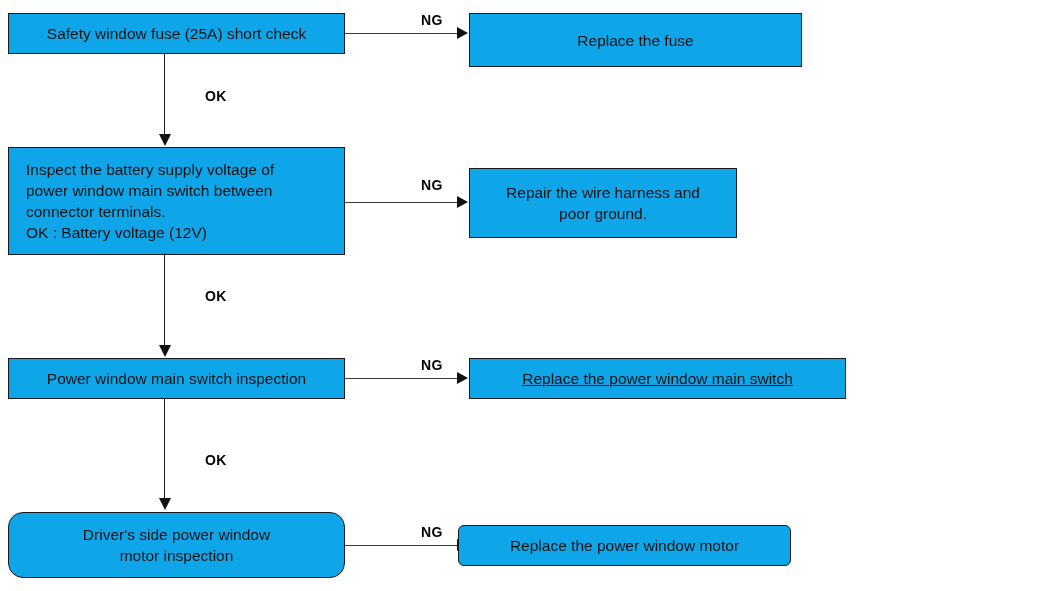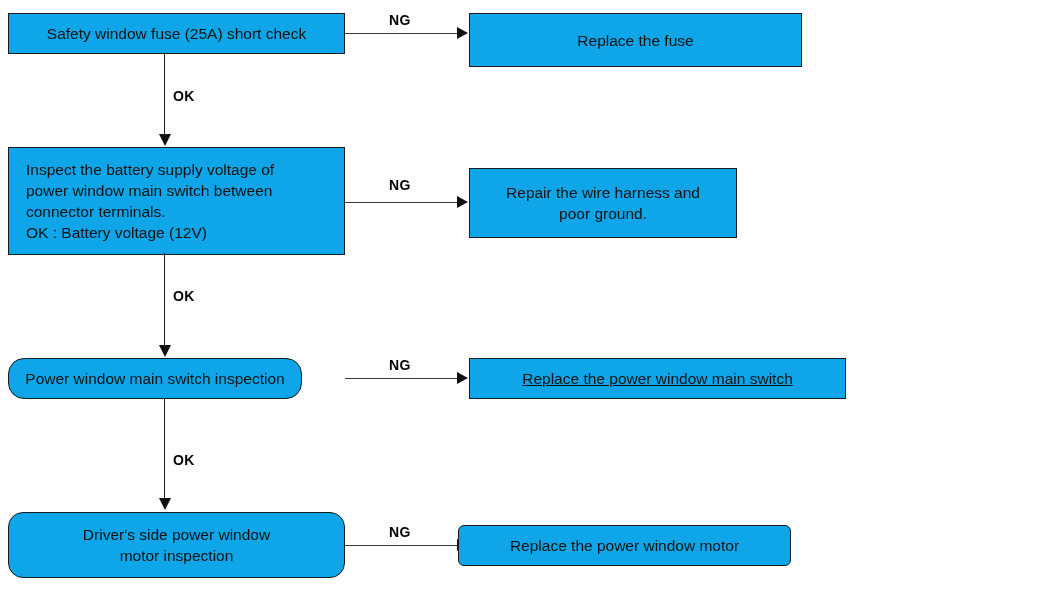--- a/index.html
+++ b/index.html
@@ -65,20 +65,21 @@
     border-left: 6px solid transparent;
     border-right: 6px solid transparent;
   }
   .edge-label {
     position: absolute;
     font-size: 14px;
     font-weight: bold;
     color: #000000;
     letter-spacing: 0.3px;
     white-space: nowrap;
+    margin-left: 32px;
   }
 </style>
 </head>
 <body>
 
 <div id="canvas">
 
   <div class="node center" style="left:8px; top:13px; width:337px; height:41px;">
     <span class="node-text">Safety window fuse (25A) short check</span>
   </div>
@@ -108,21 +109,21 @@
 
   <div class="node center" style="left:469px; top:168px; width:268px; height:70px;">
     <span class="node-text">Repair the wire harness and
 poor ground.</span>
   </div>
 
   <div class="vline" style="left:164px; top:253px; height:92px;"></div>
   <div class="arrow-down" style="left:159px; top:345px;"></div>
   <div class="edge-label" style="left:173px; top:288px;">OK</div>
 
-  <div class="node center" style="left:8px; top:358px; width:294px; height:41px;border-radius:16px;">
+  <div class="node center" style="left:8px; top:358px; width:337px; height:41px;">
     <span class="node-text">Power window main switch inspection</span>
   </div>
 
   <div class="hline" style="left:345px; top:378px; width:114px;"></div>
   <div class="arrow-right" style="left:457px; top:372px;"></div>
   <div class="edge-label" style="left:389px; top:357px;">NG</div>
 
   <div class="node center" style="left:469px; top:358px; width:377px; height:41px;text-decoration:underline;">
     <span class="node-text">Replace the power window main switch</span>
   </div>

